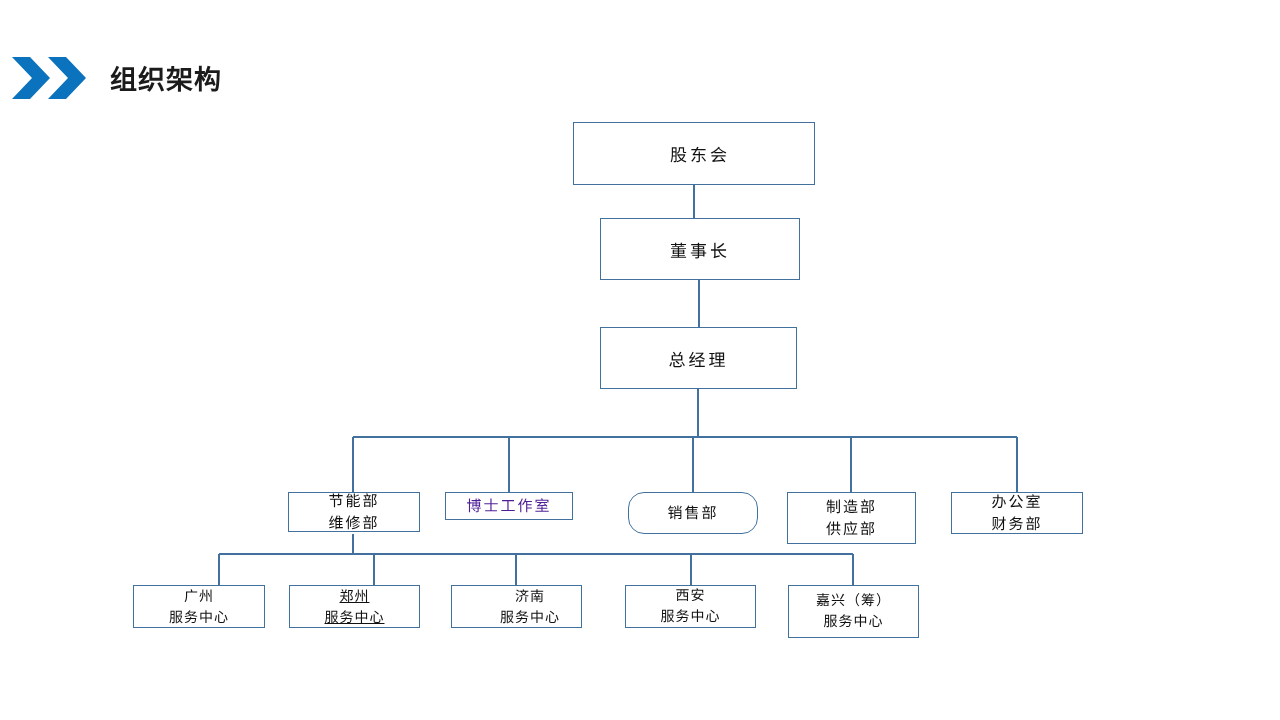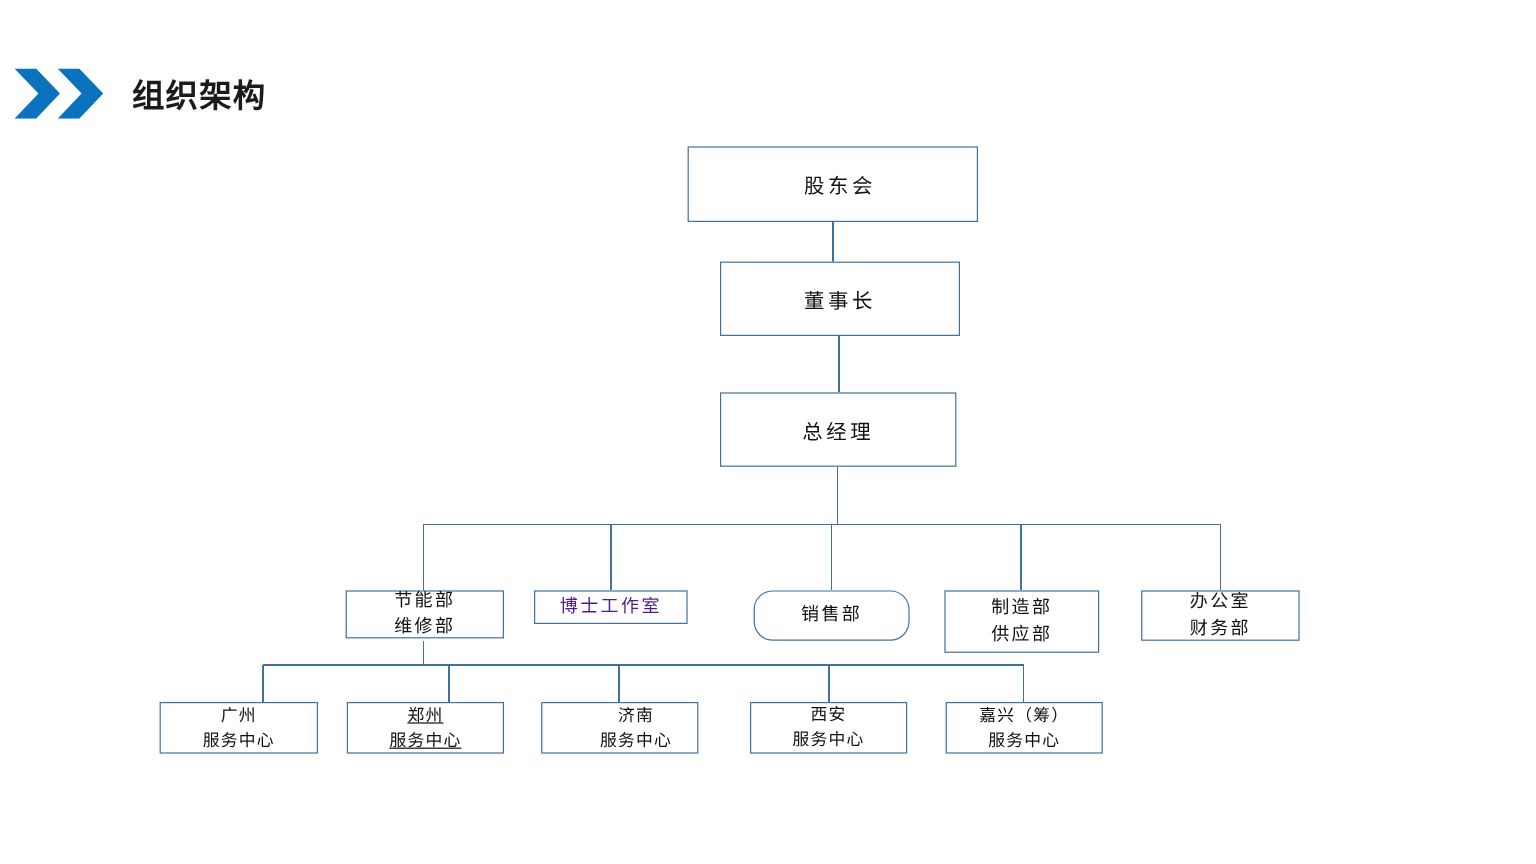--- a/index.html
+++ b/index.html
@@ -163,20 +163,20 @@
           <span class="line">服务中心</span>
         </div>
         <div class="node level-5" style="left: 451px; top: 585px; width: 131px; height: 43px; border-color: rgb(65, 113, 156); color: rgb(17, 17, 17); padding-left: 27px;">
           <span class="line">济南</span>
           <span class="line">服务中心</span>
         </div>
         <div class="node level-5" style="left: 625px; top: 585px; width: 131px; height: 43px; border-color: rgb(65, 113, 156); color: rgb(17, 17, 17); justify-content: flex-end;">
           <span class="line">西安</span>
           <span class="line">服务中心</span>
         </div>
-        <div class="node level-5" style="left: 788px; top: 585px; width: 131px; height: 43px; border-color: rgb(65, 113, 156); color: rgb(17, 17, 17);">
+        <div class="node level-5" style="left: 788px; top: 585px; width: 131px; height: 53px; border-color: rgb(65, 113, 156); color: rgb(17, 17, 17); font-family: Liberation Mono, monospace;">
           <span class="line">嘉兴（筹）</span>
           <span class="line">服务中心</span>
         </div>
       </div>
 
   </div>
 </div>
 
 </body></html>

